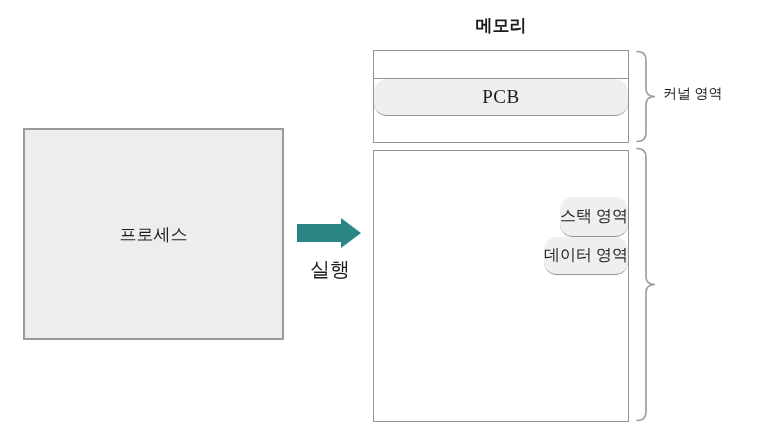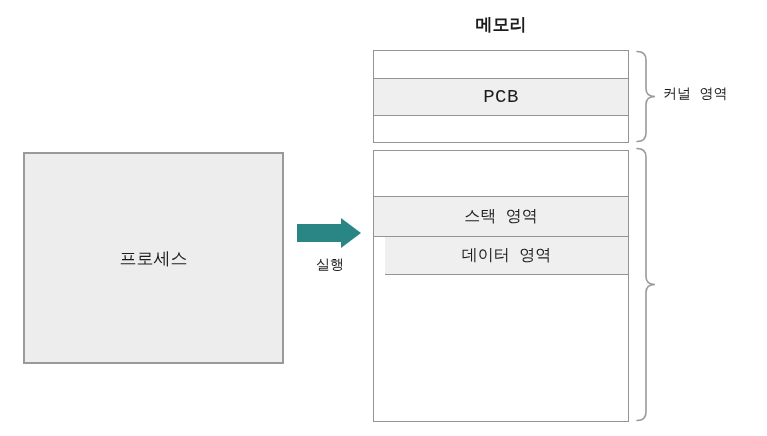--- a/index.html
+++ b/index.html
@@ -8,69 +8,68 @@
     --box-fill: #ededed;
     --text: #1c1c1c;
     --arrow: #2a8585;
     --bg: #ffffff;
   }
   html,body{margin:0;padding:0;background:var(--bg);}
   .canvas{
     position:relative;
     width:767px;height:436px;
     background:var(--bg);
-    font-family:Liberation Mono, monospace;
+    font-family:Liberation Serif, serif;
     color:var(--text);
     overflow:hidden;
   }
   .abs{position:absolute;}
 
   
   .mem-title{
     left:373px;top:14px;width:256px;height:24px;
     text-align:center;font-size:17px;font-weight:600;line-height:24px;
   }
 
   
   .process-box{
     left:23px;top:128px;width:261px;height:212px;
     background:var(--box-fill);
     border:2px solid #9a9a9a;
     box-sizing:border-box;
     display:flex;align-items:center;justify-content:center;
     font-size:17px;
-    margin-top:24px;
   }
 
   
   .exec-arrow{left:296px;top:217px;}
   .exec-label{
     left:303px;top:256px;width:54px;
-    text-align:center;font-size:14px;
+    text-align:center;font-size:20px;
   }
 
   
   .mem-box{
     left:373px;width:256px;
     border:1.5px solid var(--border);
     box-sizing:border-box;
     display:flex;flex-direction:column;
     background:#fff;
   }
   .kernel-box{top:50px;height:93px;}
-  .user-box{top:150px;height:272px;}
+  .user-box{top:150px;height:272px;align-items:flex-end;}
   .mem-row{
     box-sizing:border-box;
     display:flex;align-items:center;justify-content:center;
     font-size:16px;
     border-bottom:1.5px solid var(--border);
     background:#fff;
   }
   .mem-row:last-child{border-bottom:none;}
-  .mem-row.filled{background:var(--row-fill);}
+  .mem-row.filled{background:var(--row-fill);border-radius:13px;}
   .k-r0{height:28px;}
   .k-r1{height:37px;font-size:19px;letter-spacing:0.5px;}
   .k-r2{flex:1;}
   .u-r0{height:46px;}
   .u-r1{height:40px;}
   .u-r2{height:38px;}
   .u-r3{height:38px;margin-left:11px;}
   .u-r4{height:37px;}
   .u-r5{flex:1;}
 

